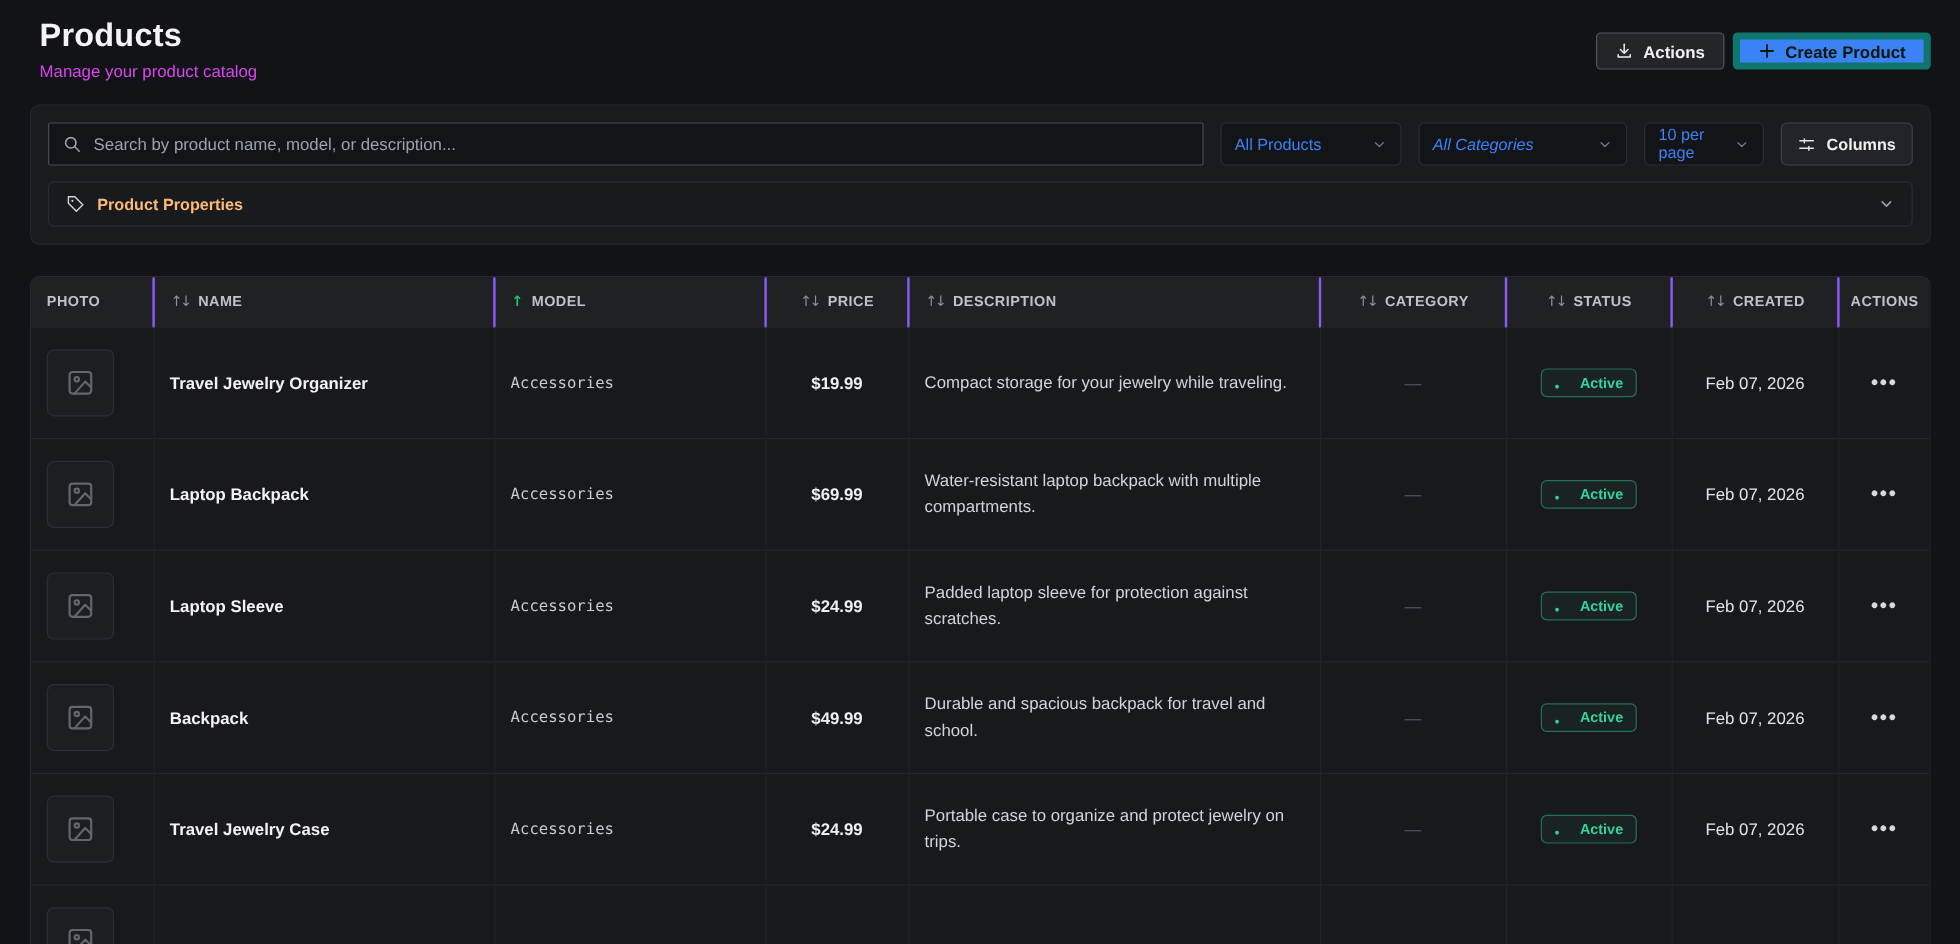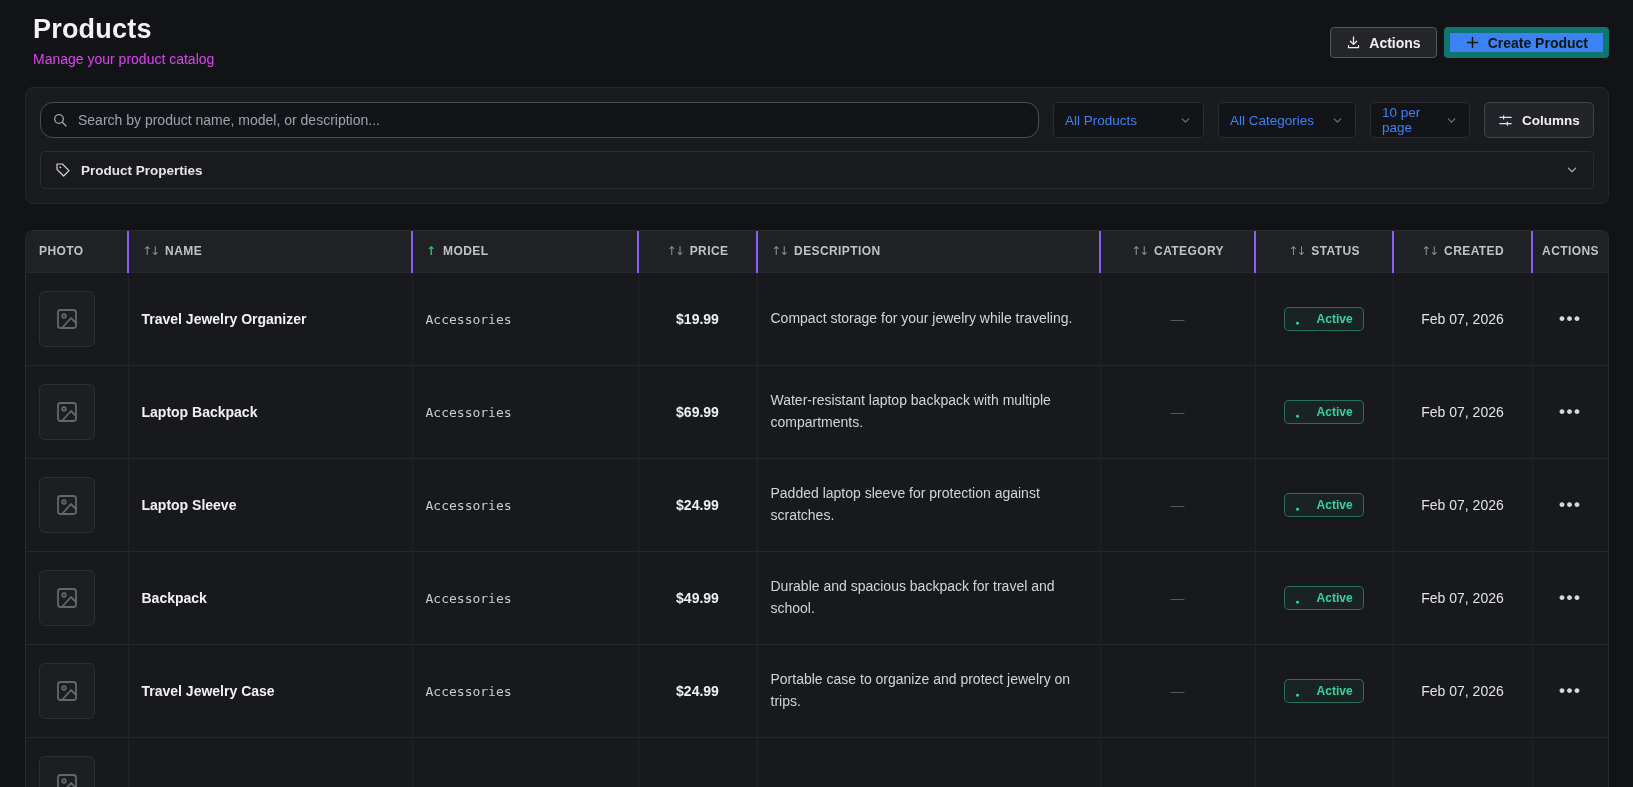--- a/index.html
+++ b/index.html
@@ -20,34 +20,34 @@
   .btn-import { background:#242529; border:1px solid #55575c; color:#f1f1f2; }
   .btn-create { background:#3b82f6; border:6px solid #0f766e; color:#06170c; }
   .btn svg { flex:0 0 auto; }
   
   .filter-card { margin:20px 24px 0 25px; background:#1a1b1f; border:1px solid #26272c;
                  border-radius:8px; padding:14px; }
   .filter-row { display:flex; gap:14px; align-items:center; }
   .search-wrap { position:relative; flex:1; }
   .search-wrap svg { position:absolute; left:12px; top:10px; }
   .search-input { width:100%; height:36px; background:#131418; border:1px solid #474b53;
-                  border-radius:13px; color:#5eead4; font-size:14px; padding:0 6px 0 37px;
+                  border-radius:2px; color:#5eead4; font-size:14px; padding:0 6px 0 37px;
                   font-family:"Liberation Sans", sans-serif; outline:none; }
   .search-input::placeholder { color:#9ca3af; }
   .dropdown { height:36px; background:#131418; border:1px solid #2b2d33; border-radius:5px;
               display:flex; align-items:center; justify-content:space-between; padding:0 11px;
               font-size:13.5px; color:#3b82f6; cursor:pointer; }
-  .dd-products { width:151px; } .dd-categories { width:138px; } .dd-pagesize { width:100px; }
+  .dd-products { width:151px; } .dd-categories { width:174px;font-style:italic; } .dd-pagesize { width:100px; }
   .btn-columns { height:36px; width:110px; background:#222429; border:1px solid #3f4248;
                  border-radius:5px; display:flex; align-items:center; justify-content:center; gap:9px;
                  font-size:13.5px; font-weight:600; color:#f0f0f1; cursor:pointer;
                  font-family:"Liberation Sans", sans-serif; }
   .props-bar { margin-top:13px; height:38px; border:1px solid #2b2d33; border-radius:5px;
                display:flex; align-items:center; gap:10px; padding:0 14px; font-size:13.5px;
-               font-weight:600; color:#e5e5e5; cursor:pointer; background:#191a1e; }
+               font-weight:600; color:#fdba74; cursor:pointer; background:#191a1e; }
   .props-bar .chev { margin-left:auto; }
   
   .table-card { margin:26px 24px 0 25px; border:1px solid #292a2f; border-bottom:none;
                 border-radius:8px 8px 0 0; overflow:hidden; background:#17181c; }
   table { width:100%; border-collapse:collapse; table-layout:fixed; }
   th:nth-child(1), td:nth-child(1){ width:102px; }
   th:nth-child(2), td:nth-child(2){ width:284px; }
   th:nth-child(3), td:nth-child(3){ width:226px; }
   th:nth-child(4), td:nth-child(4){ width:119px; }
   th:nth-child(5), td:nth-child(5){ width:343px; }

